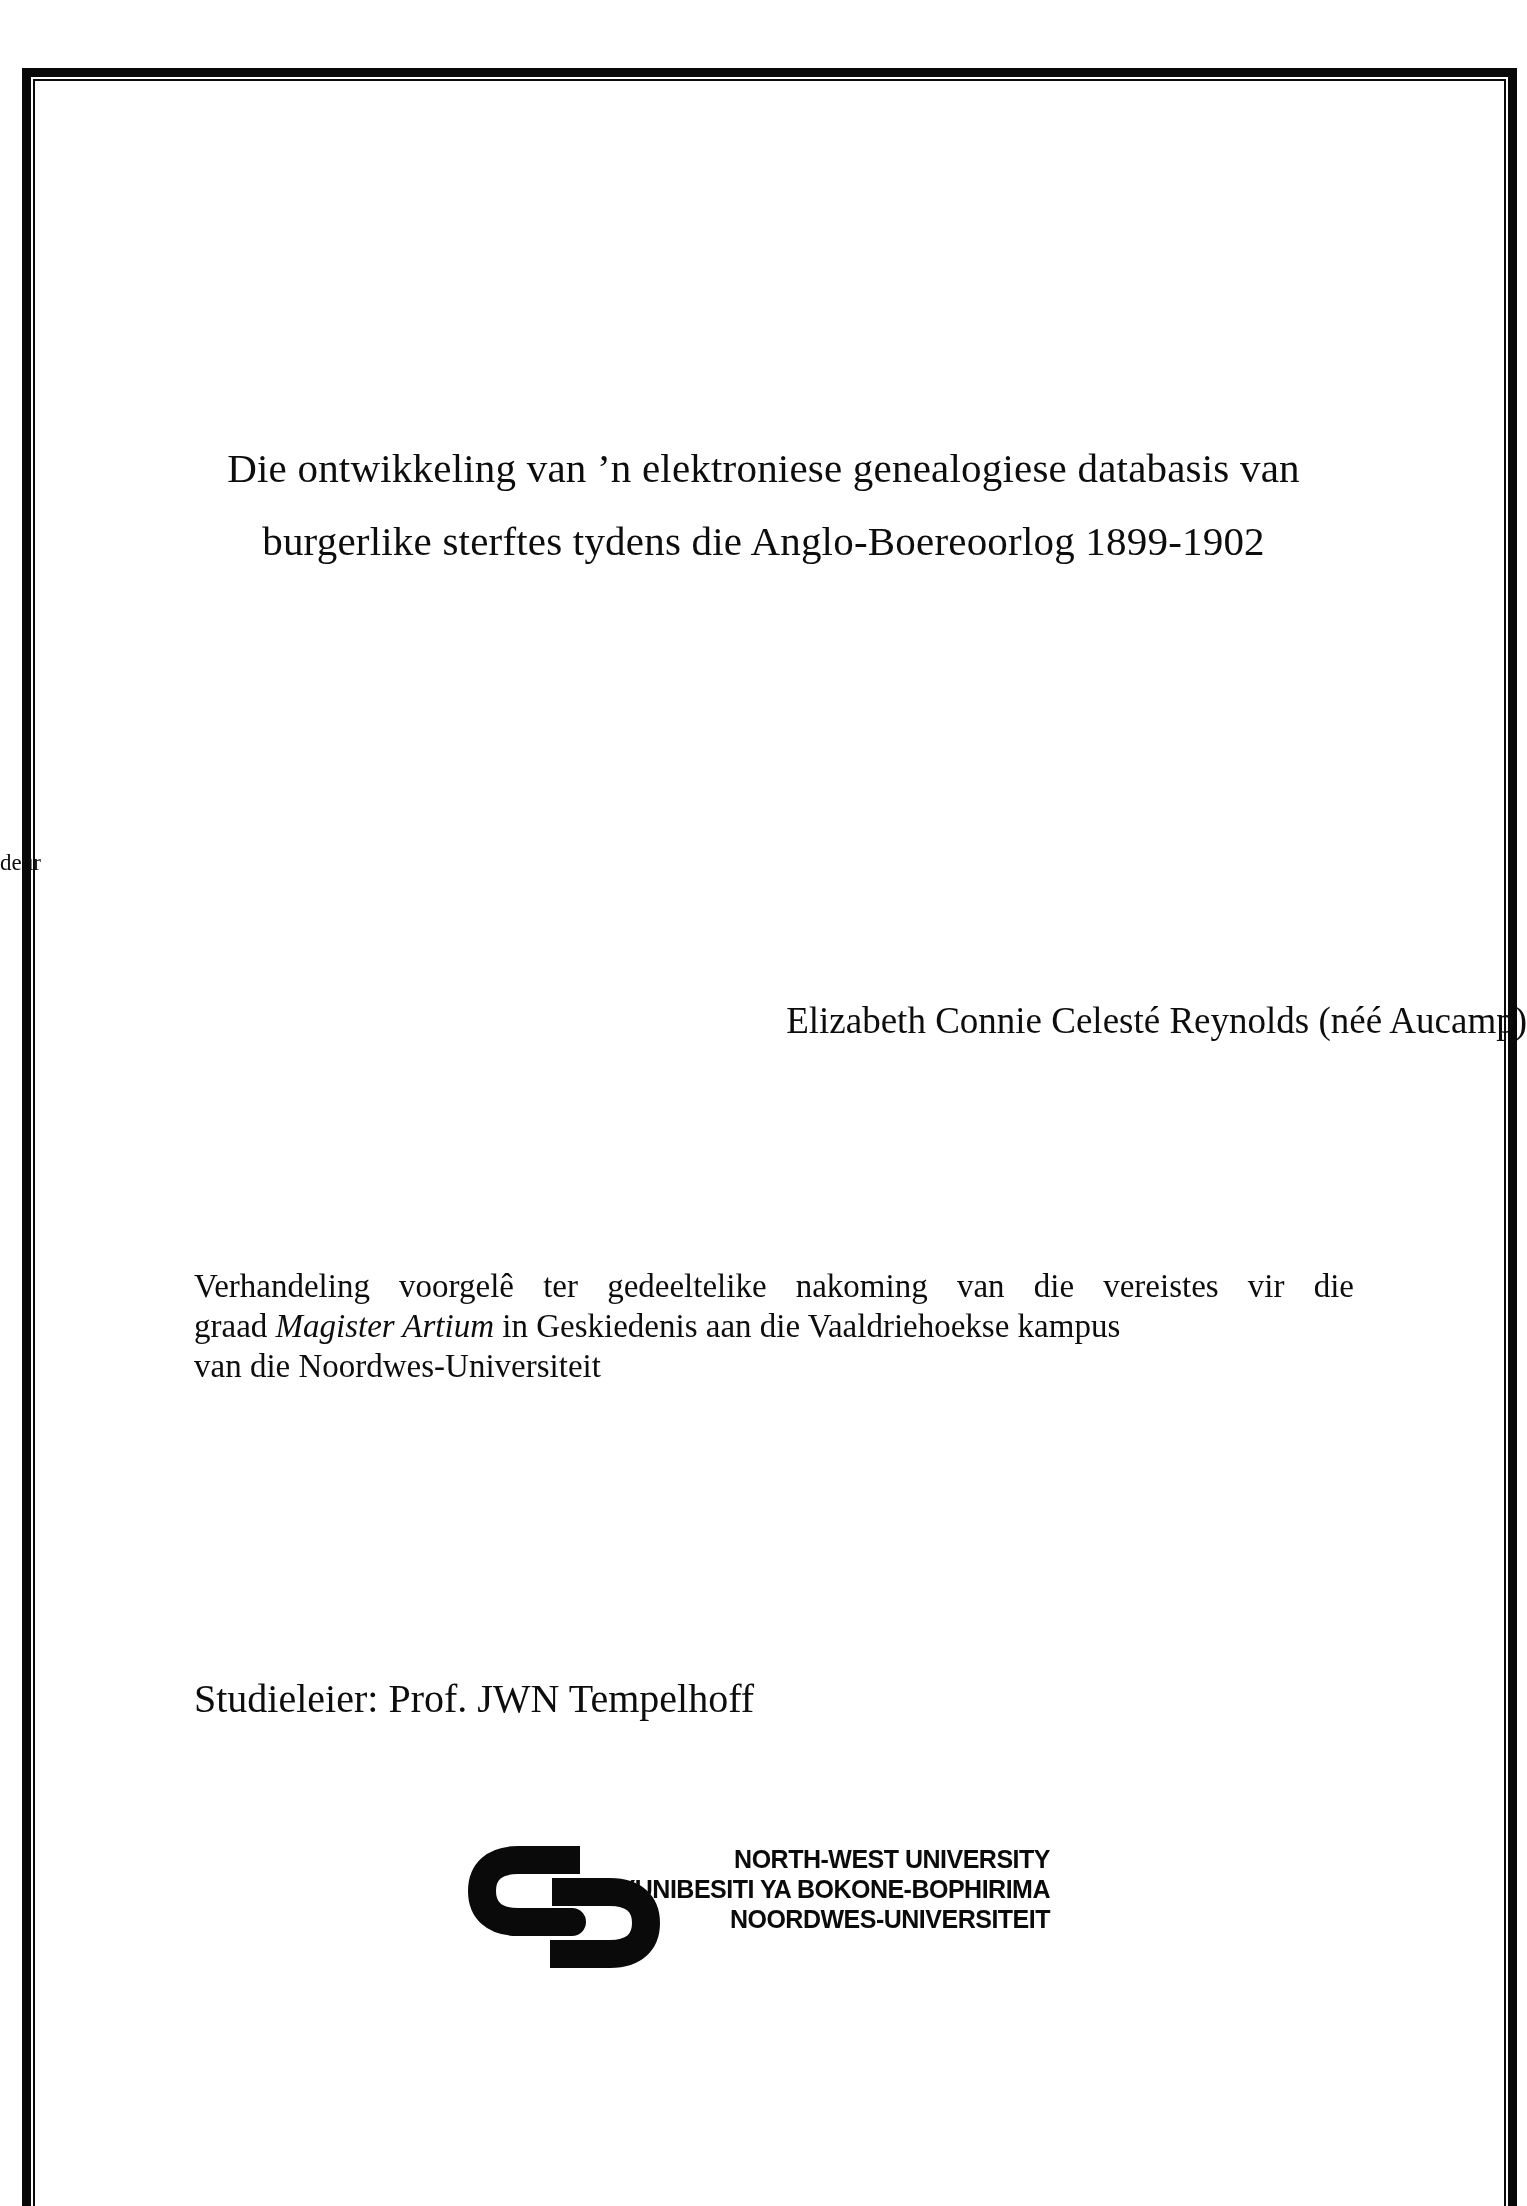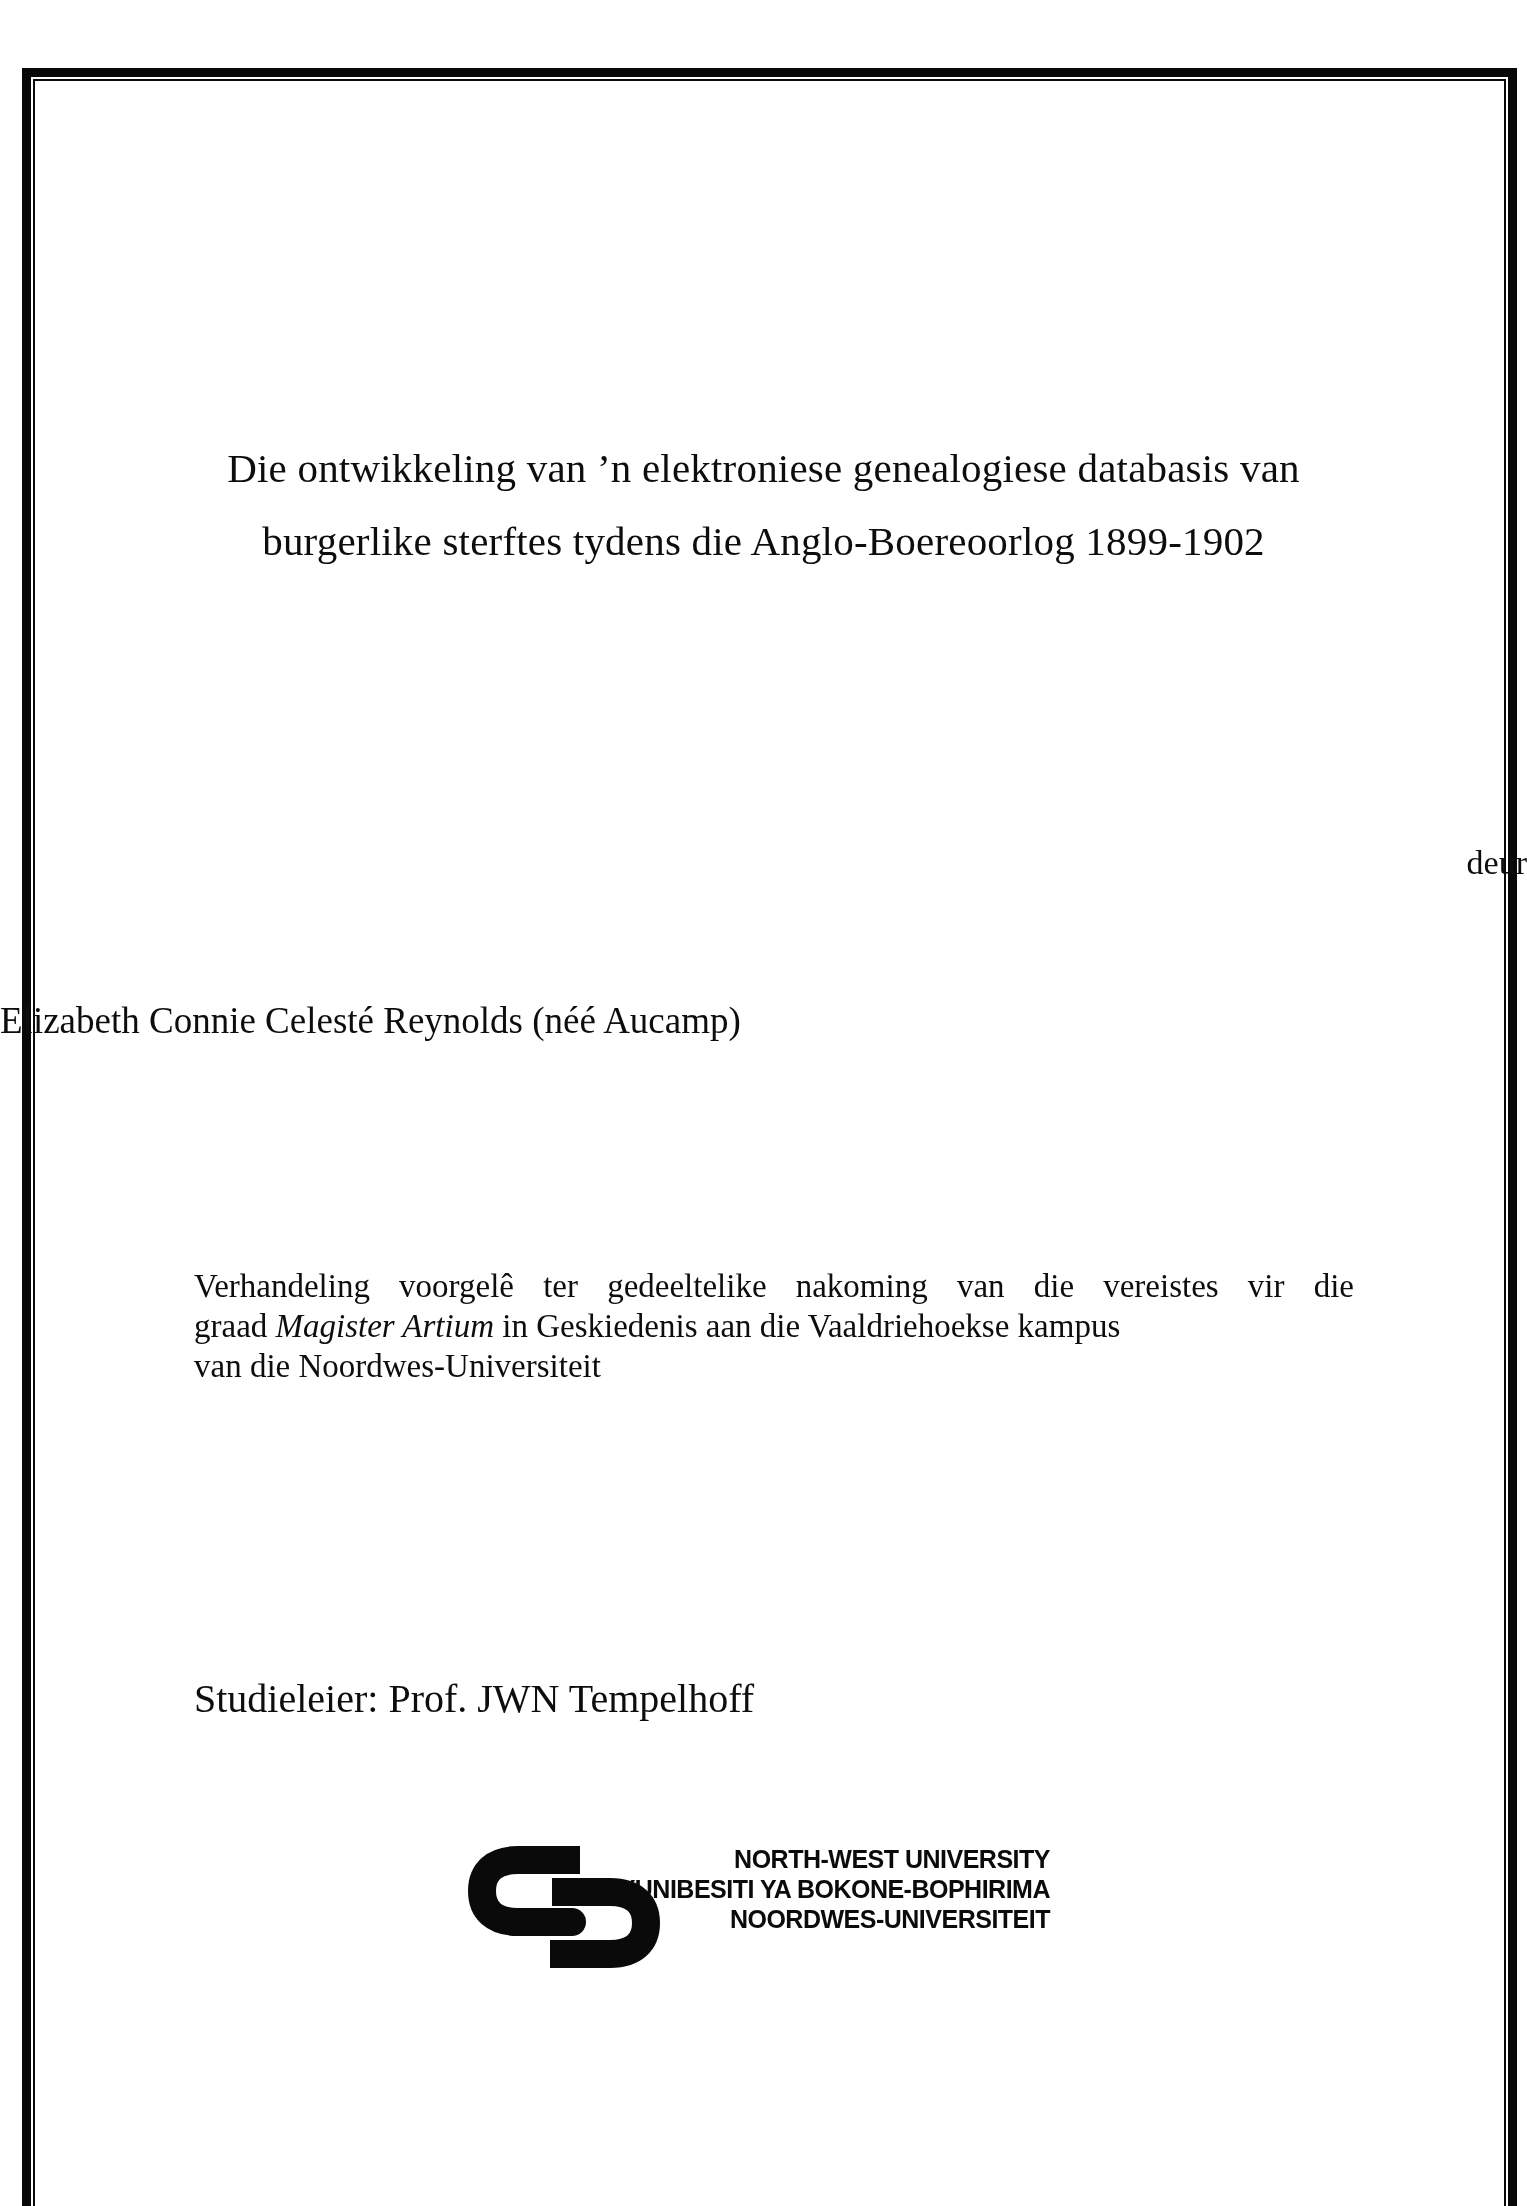--- a/index.html
+++ b/index.html
@@ -31,29 +31,28 @@
     position: absolute;
     top: 388px; left: 90px; right: 90px;
     text-align: center;
     font-size: 41px;
     line-height: 73px;
     letter-spacing: 0.2px;
   }
   .byline {
     position: absolute;
     top: 799px; left: 0; right: 0;
-    text-align: right;
-    font-size: 34px;
+    text-align: left;
+    font-size: 23px;
     line-height: 40px;
-    padding-left: 12px;
   }
   .author-line {
     position: absolute;
     top: 956px; left: 0; right: 0;
-    text-align: left;
+    text-align: right;
     font-size: 37px;
     line-height: 42px;
   }
   .statement {
     position: absolute;
     top: 1222px; left: 194px; width: 1160px;
     font-size: 33px;
     line-height: 40px;
   }
   .statement .line-justified {

